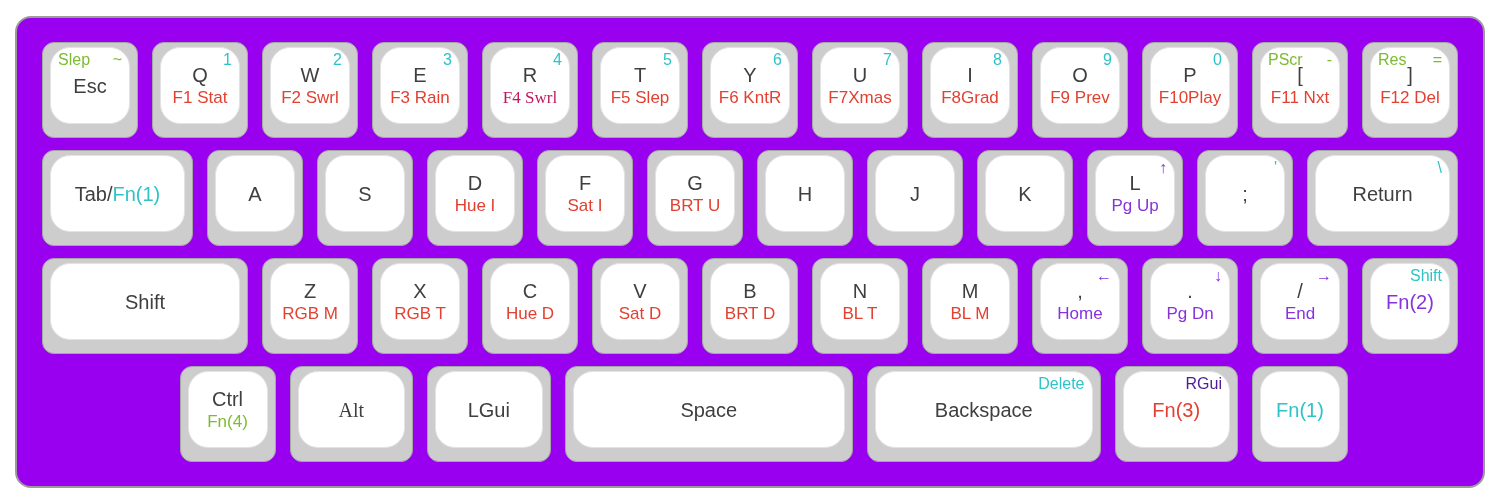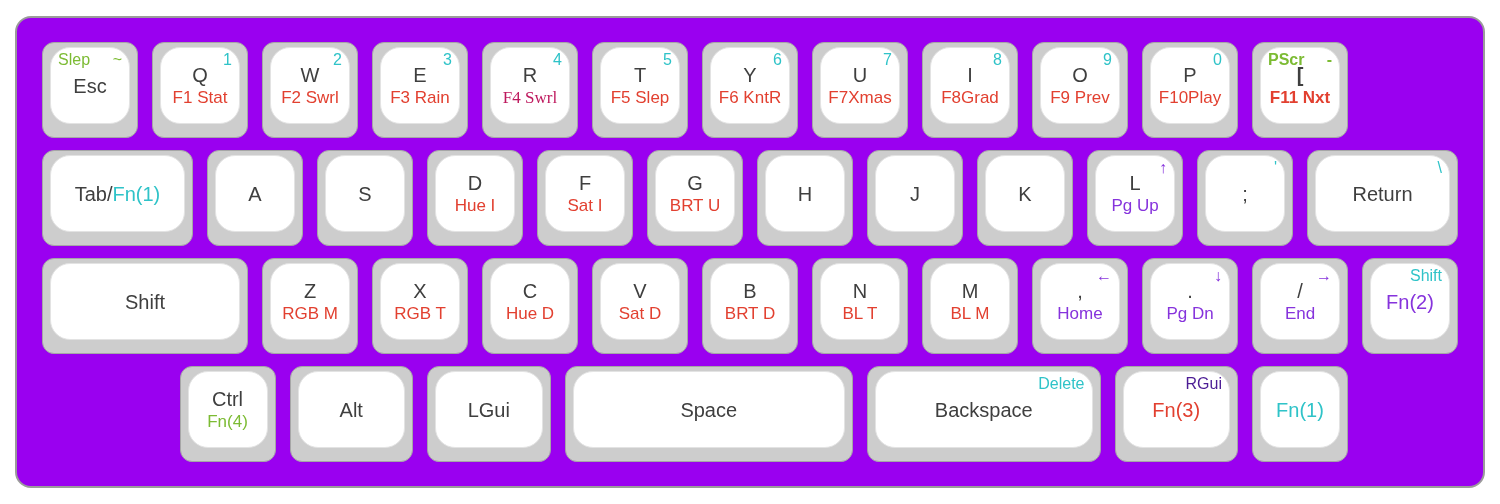--- a/index.html
+++ b/index.html
@@ -154,28 +154,40 @@
         <div class="keycap">
           <div class="keytop">
             <div class="corner tr" style="color: rgb(47, 195, 200);">0</div>
             <div class="mainwrap">
               <div class="line-main"><span style="color: rgb(63, 63, 63);">P</span></div>
               <div class="line-sub"><span style="color: rgb(226, 64, 48);">F10Play</span></div>
             </div>
           </div>
         </div>
       </div>
-      <div class="cell" style="width: 110px; font-weight: bold;">
+      <div class="cell" style="width: 110px;">
         <div class="keycap">
           <div class="keytop">
             <div class="corner tl" style="color: rgb(124, 187, 51);">PScr</div>
             <div class="corner tr" style="color: rgb(124, 187, 51);">-</div>
             <div class="mainwrap">
               <div class="line-main"><span style="color: rgb(63, 63, 63);">[</span></div>
               <div class="line-sub"><span style="color: rgb(226, 64, 48);">F11 Nxt</span></div>
+            </div>
+          </div>
+        </div>
+      </div>
+      <div class="cell" style="width: 110px;">
+        <div class="keycap">
+          <div class="keytop">
+            <div class="corner tl" style="color: rgb(124, 187, 51);">Res</div>
+            <div class="corner tr" style="color: rgb(124, 187, 51);">=</div>
+            <div class="mainwrap">
+              <div class="line-main"><span style="color: rgb(63, 63, 63);">]</span></div>
+              <div class="line-sub"><span style="color: rgb(226, 64, 48);">F12 Del</span></div>
             </div>
           </div>
         </div>
       </div>
     </div>
     <div class="row">
       <div class="cell" style="width: 165px;">
         <div class="keycap">
           <div class="keytop">
             <div class="mainwrap">
@@ -424,21 +436,21 @@
               <div class="line-main"><span style="color: rgb(63, 63, 63);">Ctrl</span></div>
               <div class="line-sub"><span style="color: rgb(124, 187, 51);">Fn(4)</span></div>
             </div>
           </div>
         </div>
       </div>
       <div class="cell" style="width: 137.5px;">
         <div class="keycap">
           <div class="keytop">
             <div class="mainwrap">
-              <div class="line-main"><span style="color: rgb(63, 63, 63);">Alt</span></div>
+              <div class="line-main"><span style="color: rgb(63, 63, 63); font-family: Liberation Serif, serif;">Alt</span></div>
             </div>
           </div>
         </div>
       </div>
       <div class="cell" style="width: 137.5px;">
         <div class="keycap">
           <div class="keytop">
             <div class="mainwrap">
               <div class="line-main"><span style="color: rgb(63, 63, 63);">LGui</span></div>
             </div>

